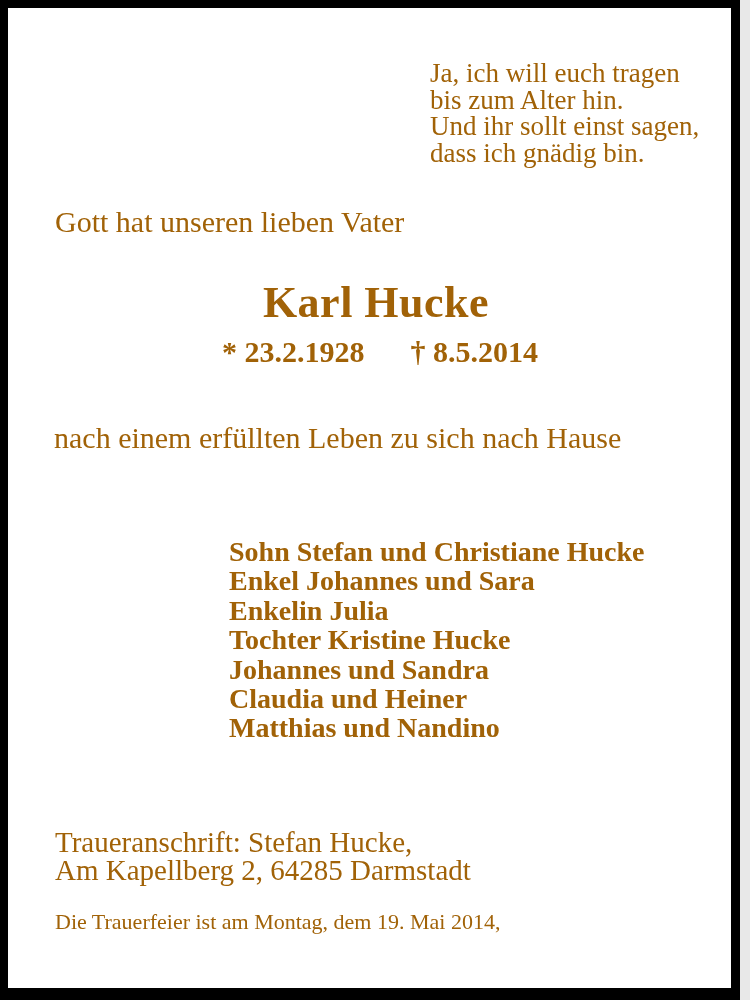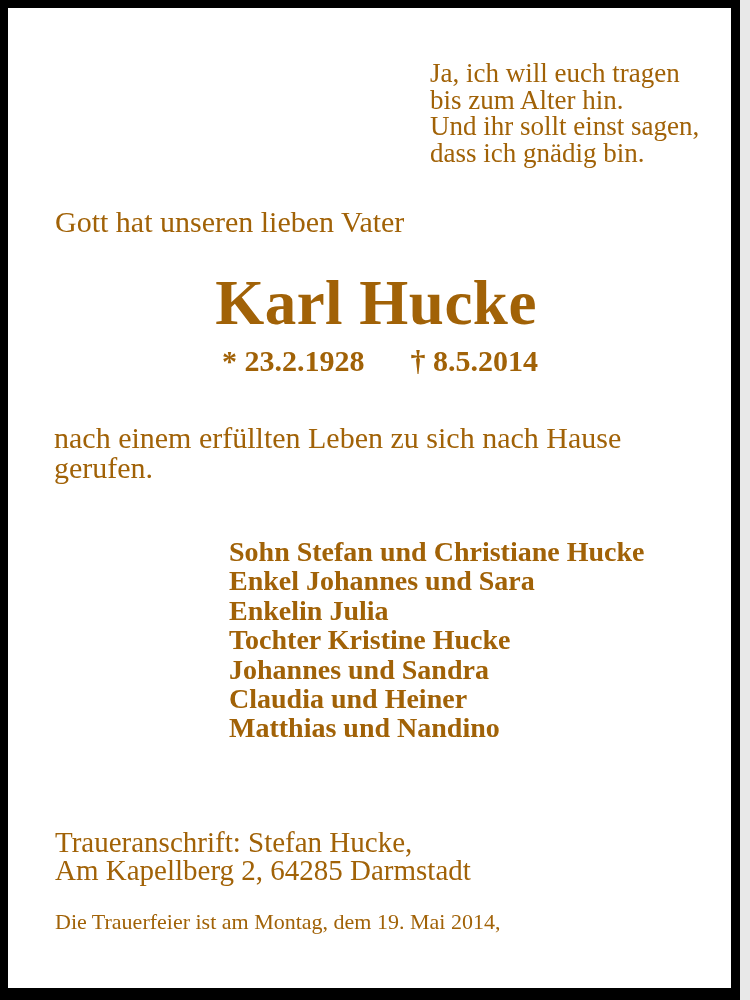--- a/index.html
+++ b/index.html
@@ -40,37 +40,37 @@
     font-size: 30px;
     line-height: 34px;
   }
   .name-row {
     left: 0;
     width: 100%;
     top: 271px;
     padding-left: 12px;
     box-sizing: border-box;
     text-align: center;
-    font-size: 63px;
+    font-size: 44px;
     line-height: 64px;
     font-weight: bold;
     letter-spacing: 0.5px;
   }
   .dates-row {
     left: 0;
     width: 100%;
     top: 337px;
     padding-left: 20px;
     box-sizing: border-box;
     text-align: center;
     font-size: 30px;
     line-height: 30px;
     font-weight: bold;
   }
-  .dates-row .date-group { display: inline-block; margin-top: 9px; }
+  .dates-row .date-group { display: inline-block; }
   .dates-row .gap { display: inline-block; width: 46px; }
   .body-text {
     left: 54px;
     top: 423px;
     font-size: 30px;
     line-height: 30px;
   }
   .mourners {
     left: 229px;
     top: 537px;
@@ -108,21 +108,20 @@
   <div class="abs intro">Gott hat unseren lieben Vater</div>
 
   <div class="abs name-row">Karl Hucke</div>
 
   <div class="abs dates-row">
     <span class="date-group"><span>*</span> <span>23.2.1928</span></span><span class="gap"></span><span class="date-group"><span>†</span> <span>8.5.2014</span></span>
   </div>
 
   <div class="abs body-text">
     <div>nach einem erfüllten Leben zu sich nach Hause</div>
-    <div>gerufen.</div>
   </div>
 
   <div class="abs mourners">
     <div>Sohn Stefan und Christiane Hucke</div>
     <div>Enkel Johannes und Sara</div>
     <div>Enkelin Julia</div>
     <div>Tochter Kristine Hucke</div>
     <div>Johannes und Sandra</div>
     <div>Claudia und Heiner</div>
     <div>Matthias und Nandino</div>

